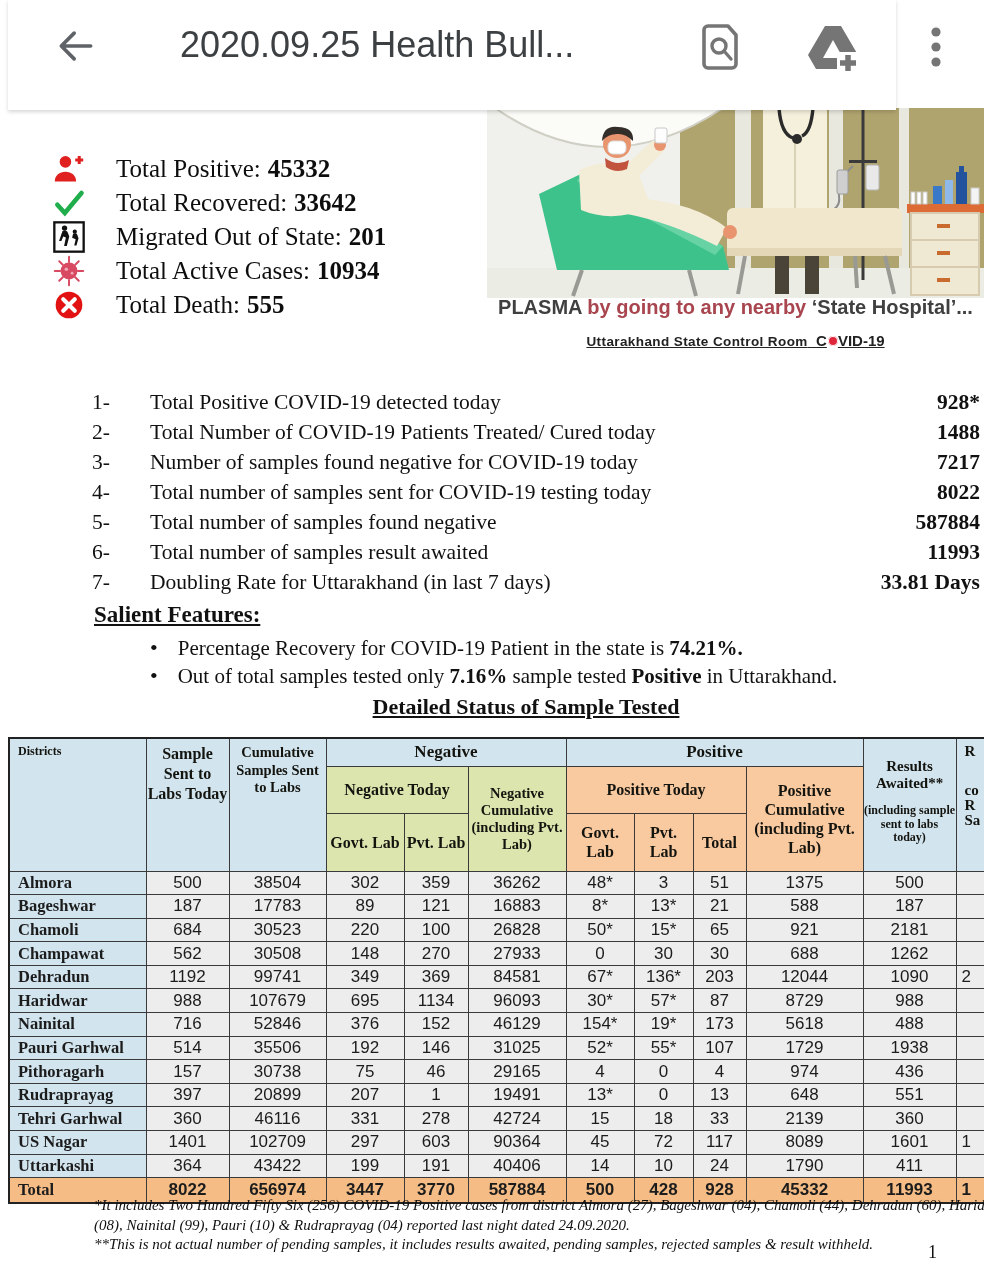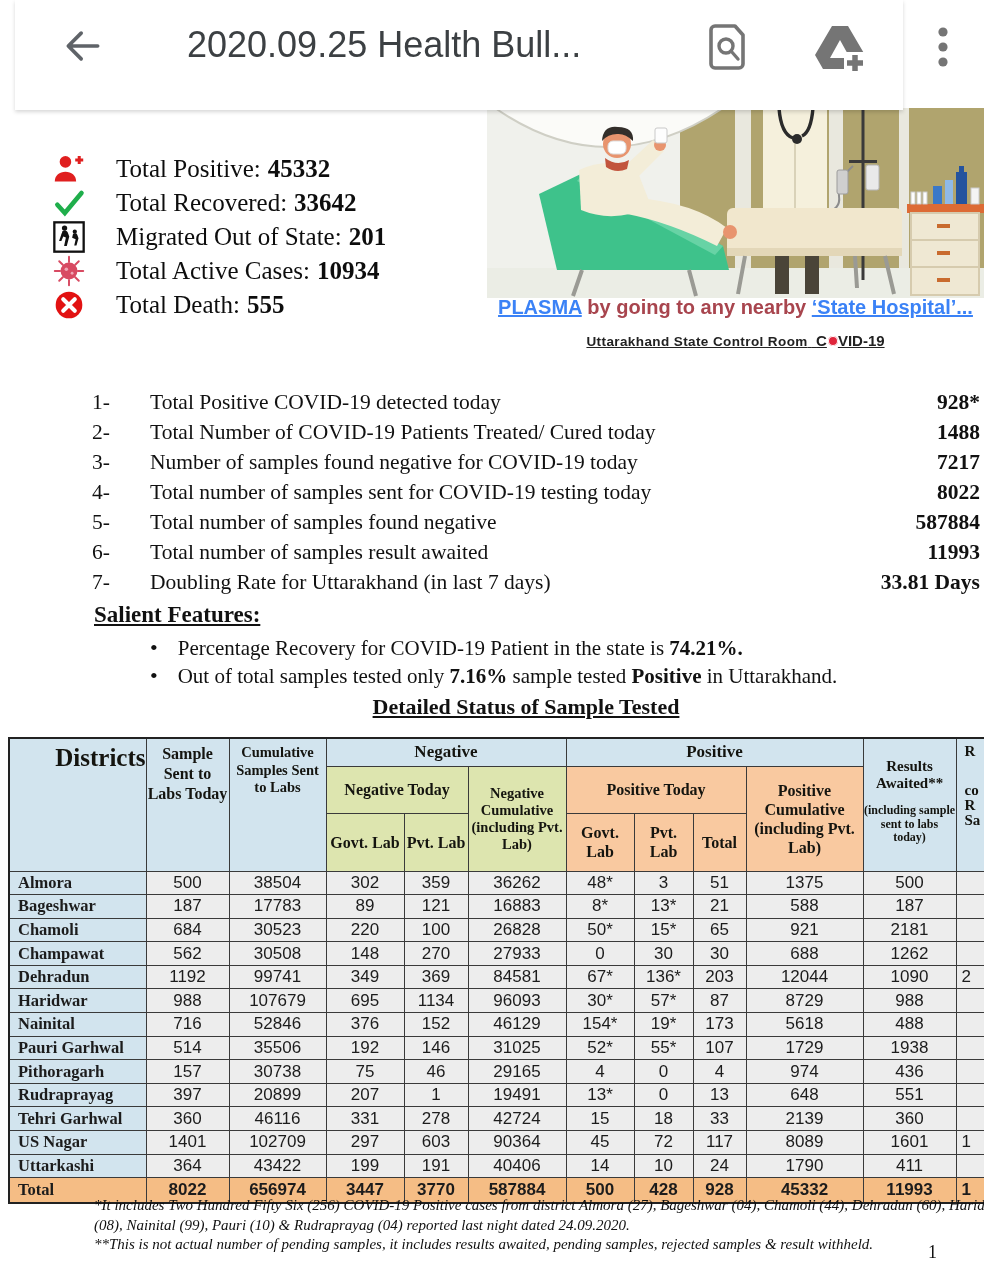--- a/index.html
+++ b/index.html
@@ -1,21 +1,21 @@
 <!DOCTYPE html>
 <html><head>
 <meta charset="utf-8">
 <style>
   html,body{margin:0;padding:0;}
   body{
     width:984px;height:1280px;position:relative;overflow:hidden;
     background:#ffffff;font-family:"Liberation Serif",serif;color:#111;
   }
   
-  .appbar{position:absolute;left:15px;top:0;width:888px;height:110px;background:#fff;
+  .appbar{position:absolute;left:8px;top:0;width:888px;height:110px;background:#fff;
           box-shadow:0 2px 4px rgba(0,0,0,.16);z-index:5;}
   .back-btn{position:absolute;left:46px;top:24px;width:44px;height:44px;cursor:pointer;}
   .appbar-title{position:absolute;left:172px;top:24px;font-family:"Liberation Sans",sans-serif;
           font-size:36px;color:#3c4043;white-space:nowrap;}
   .icon-btn{position:absolute;top:22px;width:50px;height:50px;cursor:pointer;}
   .find-btn{left:690px;}
   .drive-btn{left:797px;}
   .menu-btn{left:908px;}
   
   .doc{position:absolute;left:0;top:110px;width:984px;height:1170px;background:#fff;}
@@ -25,21 +25,21 @@
   .s-icon{width:38px;height:32px;display:flex;align-items:center;justify-content:center;margin-right:28px;}
   .s-text{font-size:25px;color:#0d0d0d;white-space:nowrap;}
   .s-text b{margin-left:7px;}
   
   .poster{position:absolute;left:487px;top:-2px;width:497px;height:246px;background:#fff;overflow:hidden;}
   .poster svg{display:block;}
   .p-line{position:absolute;left:0;width:100%;text-align:center;font-family:"Liberation Sans",sans-serif;
           font-weight:bold;white-space:nowrap;}
   .p-line1{top:166px;font-size:19px;color:#a8454e;}
   .p-line2{top:188px;font-size:20px;color:#a8454e;}
-  .p-line2 .dark{color:#3b82f6;text-decoration:underline;}
+  .p-line2 .dark{color:#404040;}
   .p-caption{position:absolute;top:224px;width:100%;text-align:center;font-family:"Liberation Sans",sans-serif;
           font-weight:bold;font-size:13.5px;color:#222;letter-spacing:.4px;text-decoration:underline;}
   .covid-dot{display:inline-block;width:10px;height:10px;background:#e0263c;border-radius:50%;
           margin:0 0 0 1px;box-shadow:0 0 0 1px #fff inset;}
   .p-brand{font-size:15px;letter-spacing:0;}
   
   .daily{position:absolute;left:92px;top:278px;width:888px;}
   .d-row{display:flex;align-items:center;height:29.9px;font-size:21.5px;}
   .d-num{width:58px;}
   .d-label{flex:1;white-space:nowrap;}
@@ -53,21 +53,21 @@
           font-size:22px;font-weight:bold;text-decoration:underline;}
   
   .table-wrap{position:absolute;left:8px;top:627px;width:976px;overflow:hidden;}
   table{border-collapse:collapse;table-layout:fixed;width:1068px;background:#fff;}
   th,td{border:1px solid #3a3a3a;overflow:hidden;}
   table{border:2px solid #222;}
   thead th{font-weight:bold;color:#14140f;text-align:center;padding:0;}
   .blue{background:#d2e4ee;}
   .green{background:#dde5af;}
   .orange{background:#f9c9a0;}
-  .h-districts{text-align:right;vertical-align:top;padding:5px 0 0 8px;font-size:25px;}
+  .h-districts{text-align:left;vertical-align:top;padding:5px 0 0 8px;font-size:12px;}
   .h-top{vertical-align:top;padding-top:5px;font-size:16px;line-height:20px;}
   .h-cum{font-size:14.5px;line-height:17.5px;}
   .h-group{font-size:17px;}
   .h-sub{font-size:16px;line-height:18px;}
   .h-wrap{font-size:14.5px;line-height:17px;}
   .h-wrap2{font-size:16px;line-height:19px;}
   .h-lab{font-size:16px;line-height:19px;}
   .h-ra{vertical-align:top;padding-top:19px;font-size:15px;line-height:17px;}
   .ra-sub{display:block;font-size:12px;line-height:13.5px;margin-top:12px;}
   .h-cut{vertical-align:top;text-align:left;padding:5px 0 0 8px;font-size:15px;line-height:15px;}

